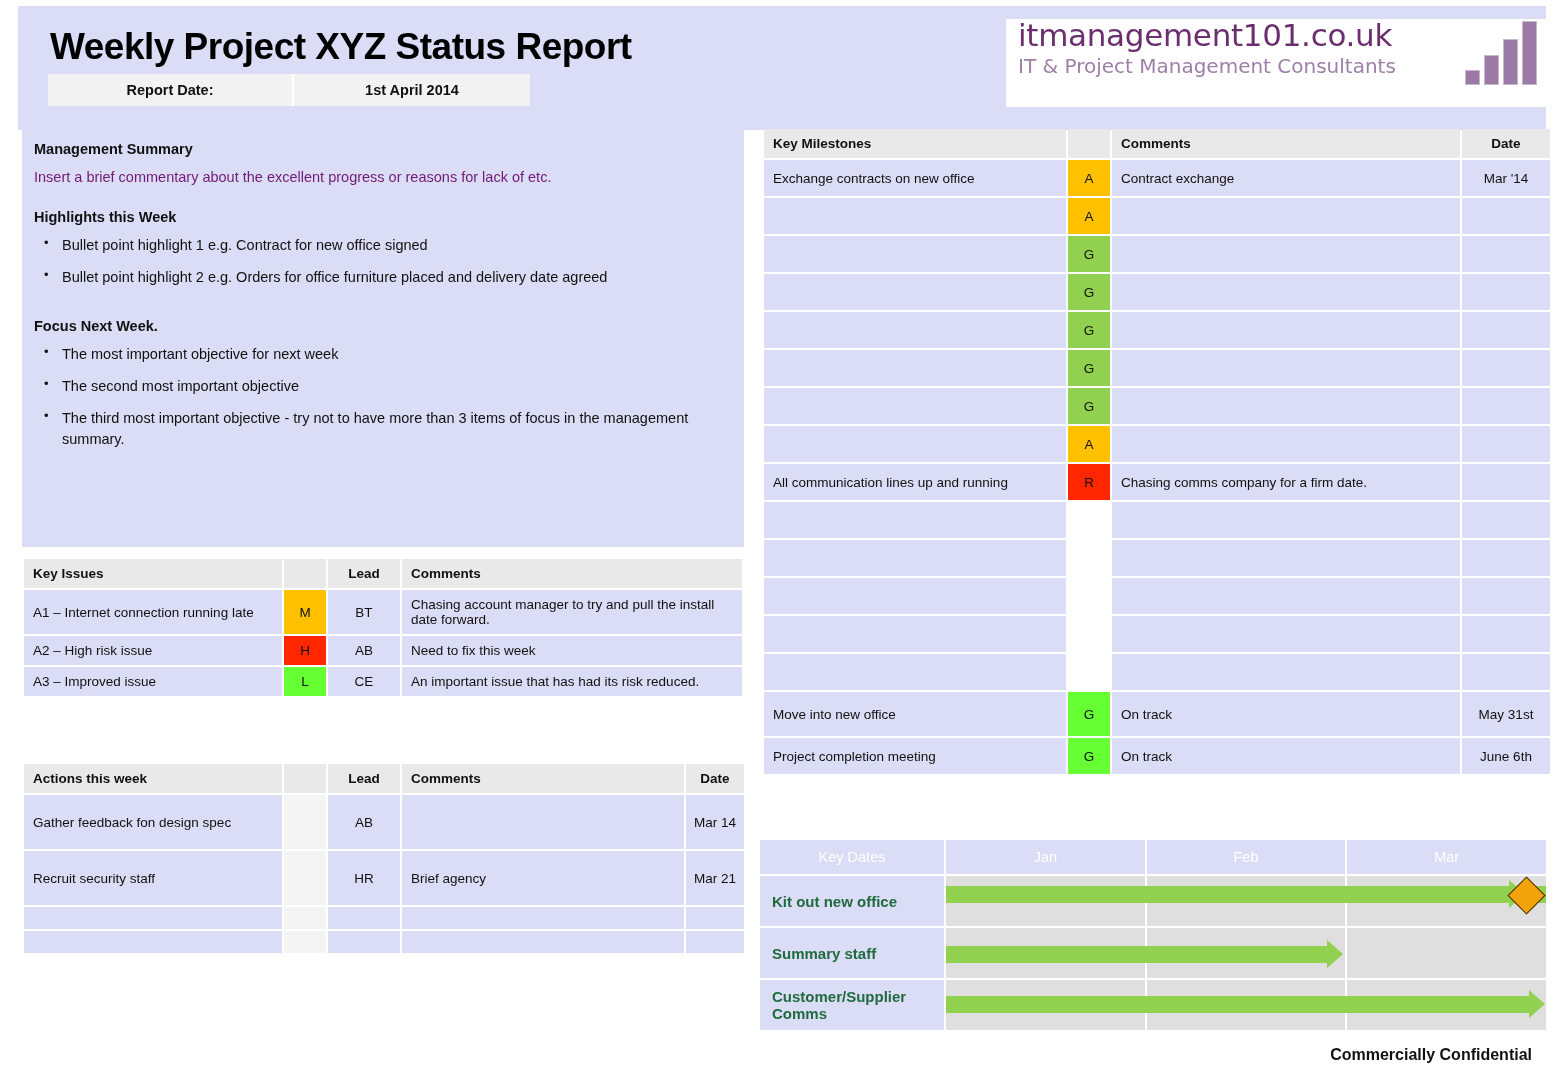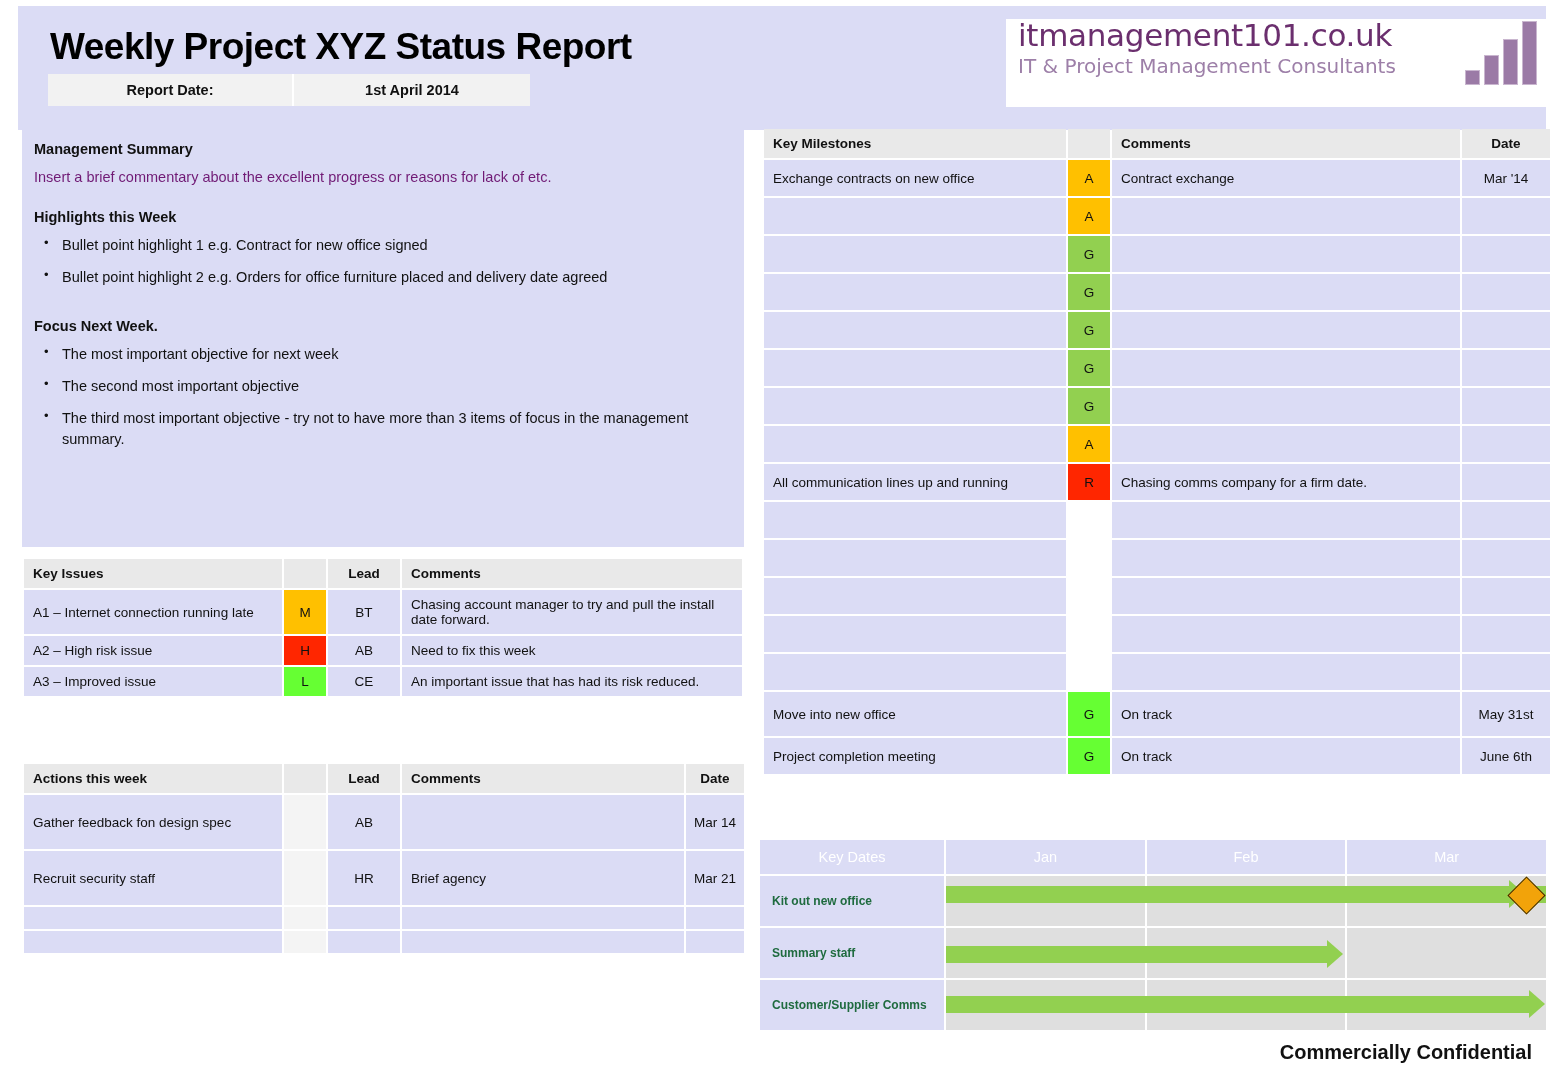--- a/index.html
+++ b/index.html
@@ -111,21 +111,21 @@
   #milestones td{height:22px;}
 
   
   #gantt{position:absolute;left:760px;top:840px;width:786px;height:190px;}
   .g-grid{display:grid;grid-template-columns:184px 1fr 1fr 1fr;gap:2px;}
   .g-head{
     background:#dbdcf5;color:#ffffff;font-size:14.5px;font-weight:normal;
     text-align:center;padding:9px 0;
   }
   .g-lbl{
-    background:#dbdcf5;color:#1f6b3f;font-size:12px;font-weight:bold;
+    background:#dbdcf5;color:#1f6b3f;font-size:15px;font-weight:bold;
     padding:10px 0 10px 12px;display:flex;align-items:center;
   }
   .g-trackwrap{position:relative;grid-column:2 / span 3;}
   .g-tgrid{
     position:absolute;inset:0;display:grid;grid-template-columns:1fr 1fr 1fr;gap:2px;
   }
   .g-tgrid i{display:block;background:#dfdfdf;}
   .bar{
     position:absolute;height:17px;background:#92d050;
   }
@@ -136,21 +136,21 @@
   }
   .bar.noarrow:after{display:none;}
   .diamond{
     position:absolute;width:25px;height:25px;background:#f2a30a;
     border:1.5px solid #3a2c05;transform:rotate(45deg);
   }
 
   
   .footer{
     position:absolute;right:30px;bottom:14px;
-    font-size:20px;font-weight:bold;color:#111;margin-left:13px;
+    font-size:16px;font-weight:bold;color:#111;margin-left:13px;
   }
 </style>
 </head>
 <body>
 
 <div class="page">
 
   <div class="header-band">
     <div class="report-title">Weekly Project XYZ Status Report</div>
 

